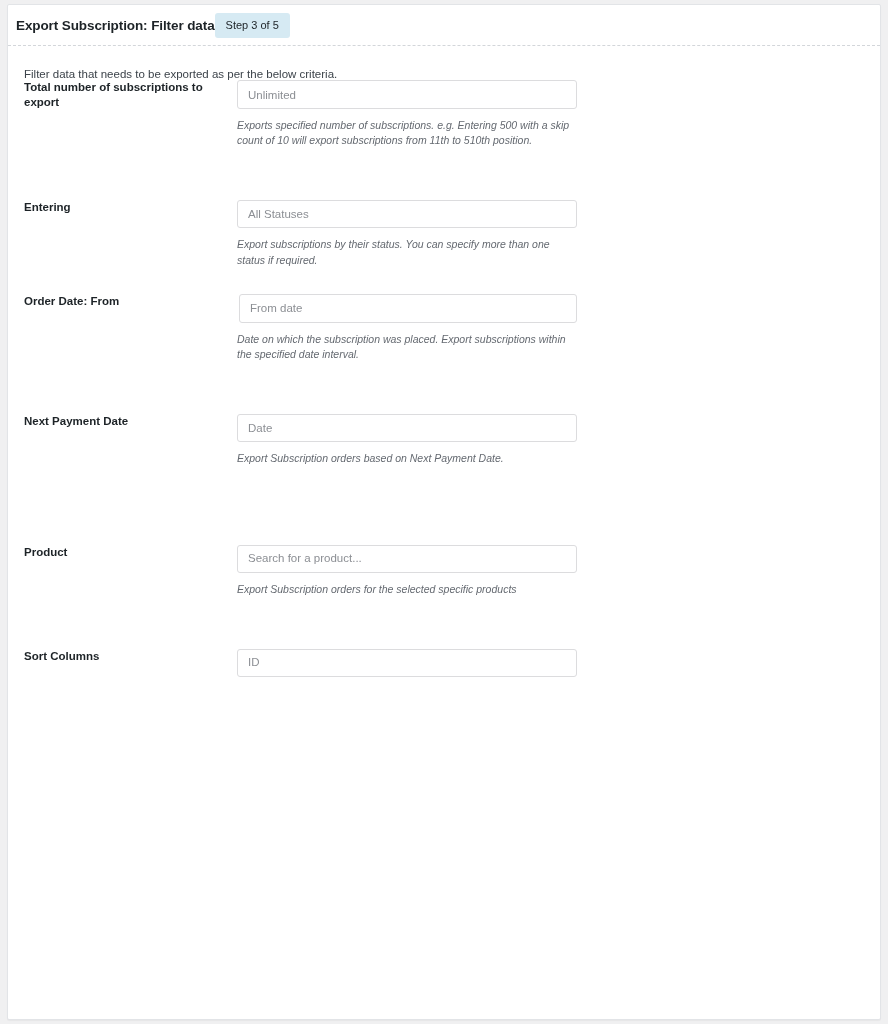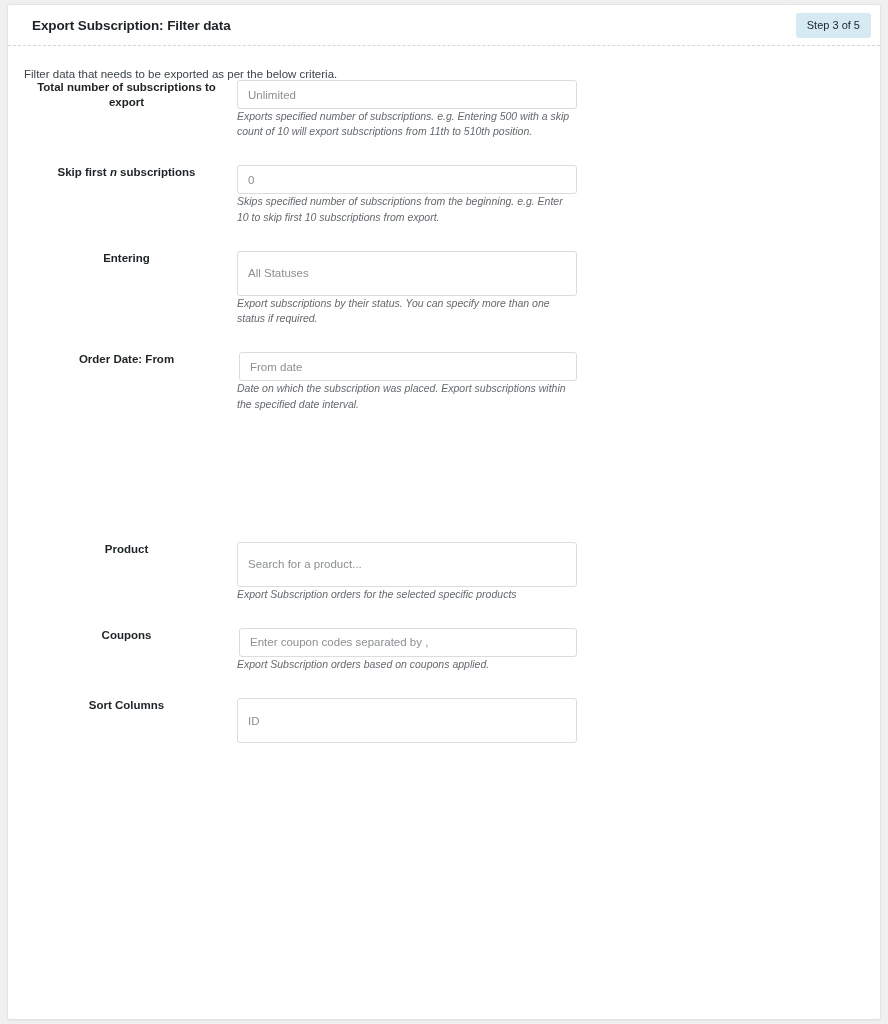--- a/index.html
+++ b/index.html
@@ -35,22 +35,21 @@
     flex-direction: column;
   }
 
   
   .card-header {
     position: relative;
     height: 41px;
     border-bottom: 1px dashed #d3d6da;
     display: flex;
     align-items: center;
-    justify-content: space-between;
-    padding: 0 9px 0 24px;
+    padding: 0 9px 0 8px;
     flex: 0 0 auto;
   }
   .card-title {
     font-size: 13.5px;
     font-weight: bold;
     color: #1d2327;
     letter-spacing: -0.1px;
   }
   .step-badge {
     background: #d6eaf3;
@@ -81,21 +80,20 @@
     width: 213px;
     padding: 0 8px 0 0;
     vertical-align: top;
   }
   .lbl {
     display: block;
     font-size: 11.5px;
     font-weight: bold;
     color: #1d2327;
     line-height: 1.3;
-    text-align: center;
   }
   .lbl em { font-style: italic; }
 
   .fld-cell { padding: 0 0 0 0; vertical-align: top; }
 
   .spacer-cell { height: 26px; }
 
   
   .inp {
     display: block;
@@ -105,29 +103,30 @@
     border-radius: 3px;
     background: #fff;
     font-family: "Liberation Sans", sans-serif;
     font-size: 11.5px;
     color: #8c8f94;
     padding: 0 10px;
     line-height: 27px;
     outline: none;
   }
   .inp::placeholder { color: #8c8f94; opacity: 1; }
-  .inp.tall { height: 45px; line-height: 31px; }
+  .inp.tall { height: 28px; line-height: 31px; }
   .inp.indent { margin-left: 2px; width: 338px; }
 
   .desc {
     display: block;
     font-size: 10.5px;
     font-style: italic;
     color: #646970;
     line-height: 1.45;
+    margin-top: 9px;
     max-width: 340px;
   }
 </style>
 </head>
 <body>
 
 <div class="page">
   <div class="card">
 
     <div class="card-header">
@@ -144,29 +143,20 @@
                 <label class="lbl"><span>Total number of subscriptions to export</span></label>
               </td>
               <td class="fld-cell">
                 <input type="text" class="inp" placeholder="Unlimited" style="">
                 <span class="desc">Exports specified number of subscriptions. e.g. Entering 500 with a skip count of 10 will export subscriptions from 11th to 510th position.</span>
               </td>
             </tr>
             <tr>
               <td class="spacer-cell" colspan="2"></td>
             </tr>
-            <tr class="form-row">
-              <td class="lbl-cell">
-                <label class="lbl"><span>Skip first </span><em>n</em><span> subscriptions</span></label>
-              </td>
-              <td class="fld-cell">
-                <input type="text" class="inp" placeholder="0" style="">
-                <span class="desc">Skips specified number of subscriptions from the beginning. e.g. Enter 10 to skip first 10 subscriptions from export.</span>
-              </td>
-            </tr>
             <tr>
               <td class="spacer-cell" colspan="2"></td>
             </tr>
             <tr class="form-row">
               <td class="lbl-cell">
                 <label class="lbl"><span>Entering</span></label>
               </td>
               <td class="fld-cell">
                 <input type="text" class="inp tall" placeholder="All Statuses" style="">
                 <span class="desc">Export subscriptions by their status. You can specify more than one status if required.</span>
@@ -183,49 +173,49 @@
                 <input type="text" class="inp indent" placeholder="From date" style="">
                 <span class="desc">Date on which the subscription was placed. Export subscriptions within the specified date interval.</span>
               </td>
             </tr>
             <tr>
               <td class="spacer-cell" colspan="2"></td>
             </tr>
             <tr>
               <td class="spacer-cell" colspan="2"></td>
             </tr>
+            <tr class="form-row">
+              <td class="lbl-cell">
+                <label class="lbl"><span>Next Payment Date</span></label>
+              </td>
+              <td class="fld-cell">
+                <input type="text" class="inp tall" placeholder="Date" style="">
+                <span class="desc">Export Subscription orders based on Next Payment Date.</span>
+              </td>
+            </tr>
             <tr>
               <td class="spacer-cell" colspan="2"></td>
             </tr>
             <tr>
               <td class="spacer-cell" colspan="2"></td>
             </tr>
             <tr>
               <td class="spacer-cell" colspan="2"></td>
             </tr>
             <tr class="form-row">
               <td class="lbl-cell">
                 <label class="lbl"><span>Product</span></label>
               </td>
               <td class="fld-cell">
                 <input type="text" class="inp tall" placeholder="Search for a product..." style="">
                 <span class="desc">Export Subscription orders for the selected specific products</span>
               </td>
             </tr>
             <tr>
               <td class="spacer-cell" colspan="2"></td>
-            </tr>
-            <tr class="form-row">
-              <td class="lbl-cell">
-                <label class="lbl"><span>Coupons</span></label>
-              </td>
-              <td class="fld-cell">
-                <input type="text" class="inp indent" placeholder="Enter coupon codes separated by ," style="">
-                <span class="desc">Export Subscription orders based on coupons applied.</span>
-              </td>
             </tr>
             <tr>
               <td class="spacer-cell" colspan="2"></td>
             </tr>
             <tr class="form-row">
               <td class="lbl-cell">
                 <label class="lbl"><span>Sort Columns</span></label>
               </td>
               <td class="fld-cell">
                 <input type="text" class="inp tall" placeholder="ID" style="">

